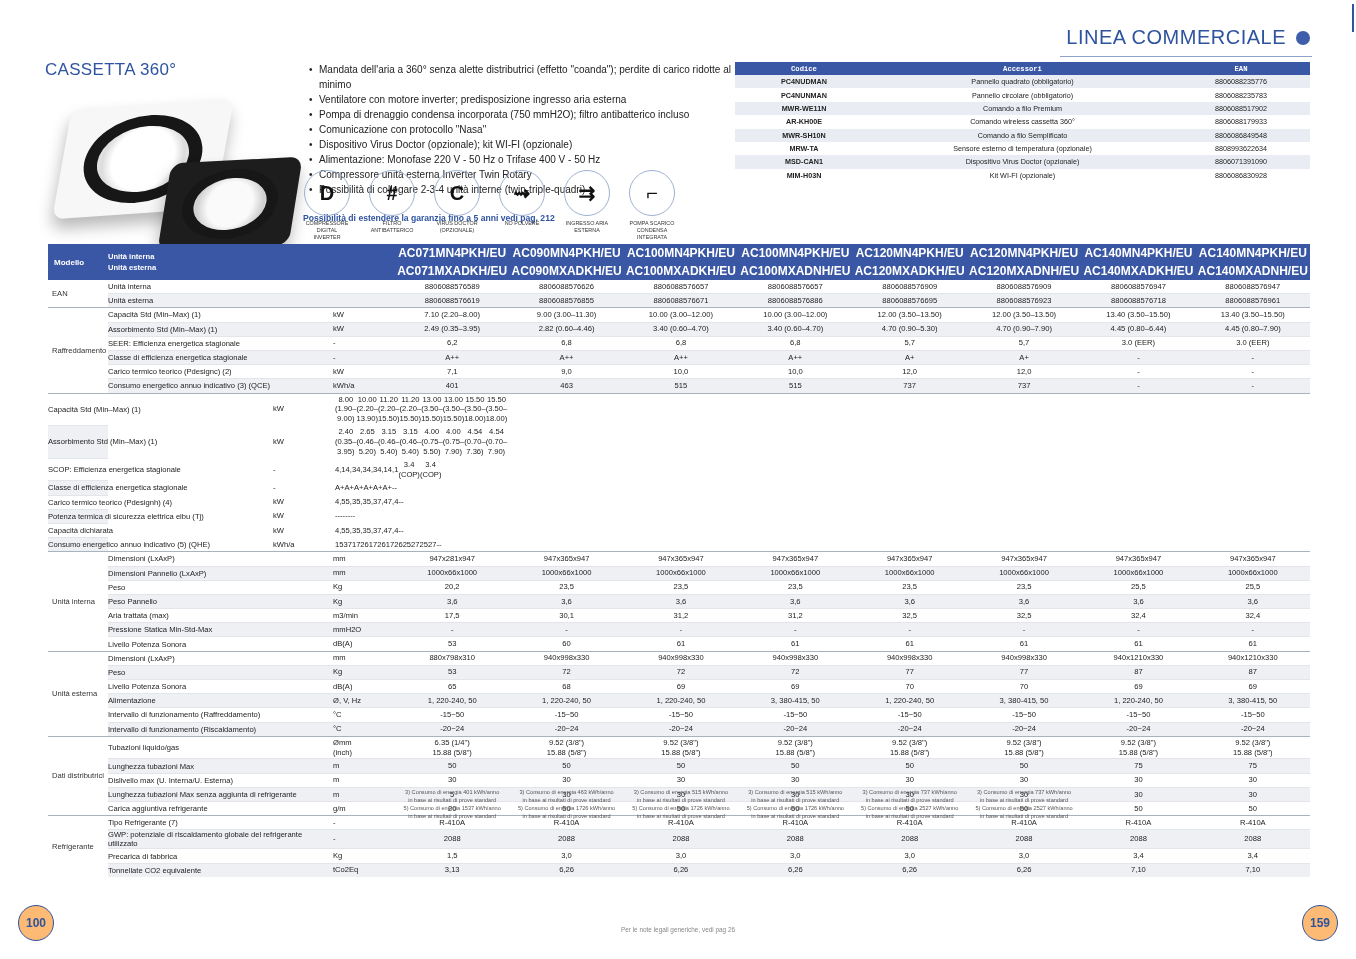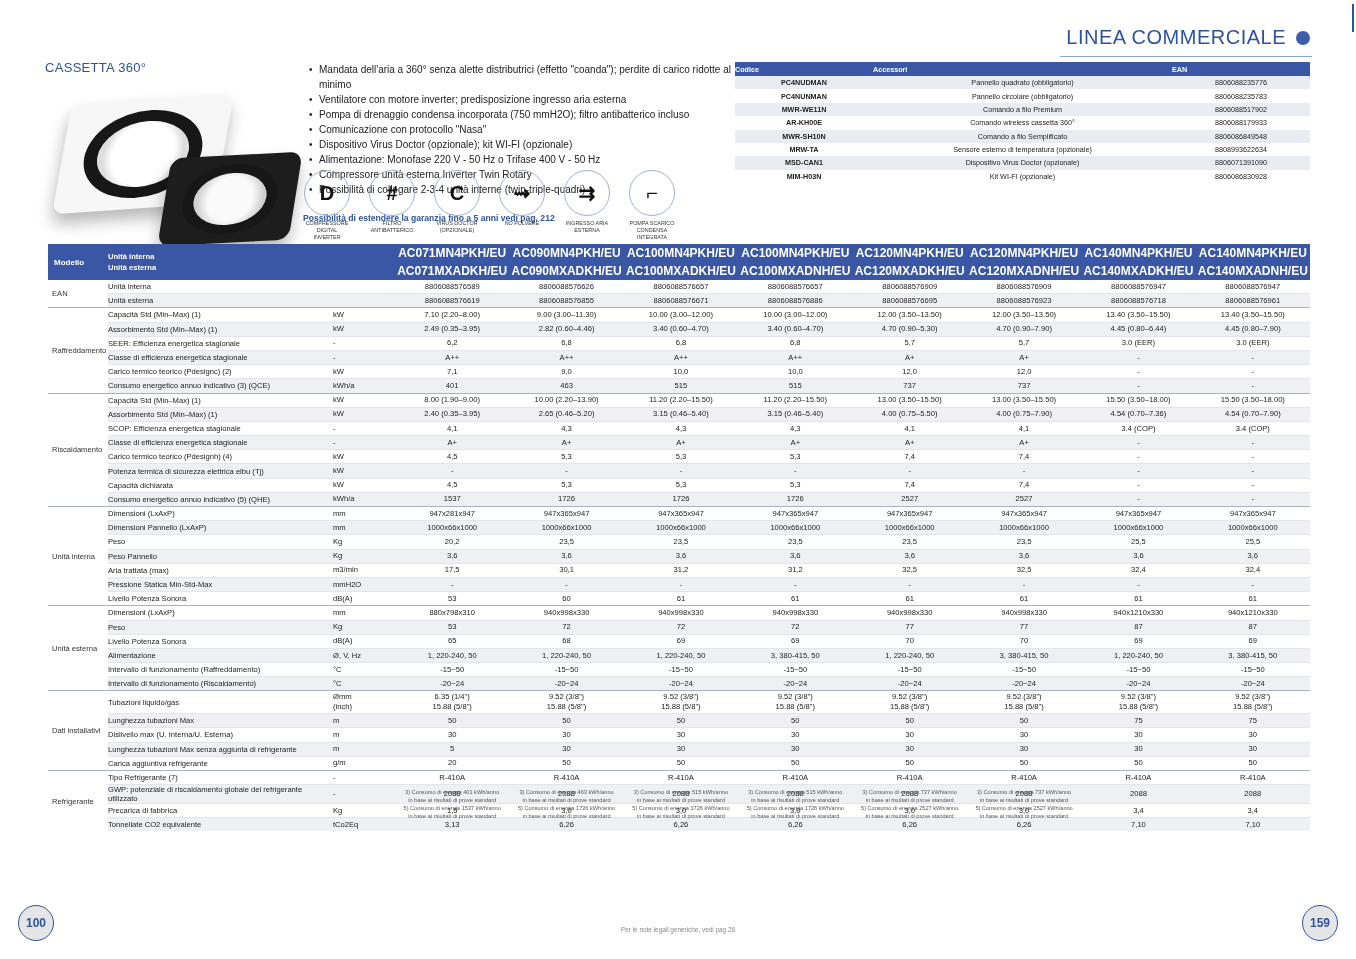--- a/index.html
+++ b/index.html
@@ -9,21 +9,21 @@
   }
   
   .masthead{position:absolute;top:26px;right:46px;text-align:right;margin-left:20px;}
   .masthead .title{font-size:20px;letter-spacing:.5px;color:#2e539f;font-weight:400;display:inline-block;vertical-align:middle;}
   .masthead .dot{display:inline-block;width:14px;height:14px;border-radius:50%;background:#3f5eaa;margin-left:10px;vertical-align:middle;}
   .mast-rule{position:absolute;top:56px;right:44px;width:252px;height:1px;background:#8fa3c8;}
   .edge-mark{position:absolute;right:2px;top:4px;width:2px;height:28px;background:#2e539f;}
 
   
   .product-block{position:absolute;left:45px;top:60px;width:255px;}
-  .product-name{font-size:13px;color:#2e539f;font-weight:400;letter-spacing:.3px;margin:0 0 14px 0;}
+  .product-name{font-size:17px;color:#2e539f;font-weight:400;letter-spacing:.3px;margin:0 0 14px 0;}
   .product-image{position:relative;height:160px;}
   .cassette{position:absolute;background:#f7f7f7;border-radius:12px;box-shadow:0 10px 16px rgba(0,0,0,.28);}
   .cas1{left:18px;top:10px;width:160px;height:110px;transform:skewX(-14deg) rotate(-4deg);}
   .cas2{left:120px;top:66px;width:130px;height:88px;background:#1d1d1d;transform:skewX(-12deg) rotate(-3deg);}
   .cassette .ring{position:absolute;left:14%;right:14%;top:10%;bottom:10%;border-radius:50%;background:#171717;}
   .cassette .grille{position:absolute;left:22%;right:22%;top:20%;bottom:20%;border-radius:50%;
     background:radial-gradient(circle,#ffffff 0 55%,#dcdcdc 72%,#f2f2f2 100%);
     background-blend-mode:multiply;}
   .cas2 .grille{background:radial-gradient(circle,#fafafa 0 50%,#cfcfcf 75%,#ececec 100%);}
 
@@ -38,21 +38,21 @@
   .icons-row{position:absolute;left:303px;top:170px;display:flex;gap:17px;}
   .feature{width:48px;text-align:center;}
   .feature .circle{width:44px;height:44px;border:1px solid #9fb0cf;border-radius:50%;margin:0 auto;
     display:flex;align-items:center;justify-content:center;font-size:20px;font-weight:bold;color:#111;}
   .feature .circle span{line-height:1;}
   .feature .flabel{margin-top:4px;font-size:5.4px;line-height:1.3;color:#333;text-transform:uppercase;white-space:pre-line;}
 
   
   .accessories{position:absolute;left:735px;top:62px;width:575px;border-collapse:collapse;font-size:7.2px;}
   .accessories .ahead{display:grid;grid-template-columns:24% 52% 24%;background:#3a57a5;color:#fff;font-weight:bold;}
-  .accessories .ahead div{padding:2.5px 0;text-align:left;}
+  .accessories .ahead div{padding:2.5px 0;text-align:center;font-family:Liberation Mono, monospace;}
   .accessories .arow{display:grid;grid-template-columns:24% 52% 24%;}
   .accessories .arow:nth-child(odd){background:#e9edf3;}
   .accessories .arow div{padding:2.2px 0;text-align:center;color:#222;}
   .accessories .arow .acode{font-weight:bold;}
 
   
   .spec{position:absolute;left:48px;top:244px;width:1262px;font-size:7.6px;}
   .spec-header{display:grid;grid-template-columns:60px 225px 62px repeat(8,1fr);
     background:#3a57a5;color:#fff;font-weight:bold;align-items:center;min-height:30px;}
   .spec-header .hmodello{padding-left:6px;font-size:8px;}
@@ -67,21 +67,21 @@
   .srow .rlabel{color:#222;padding-right:4px;}
   .srow .runit{color:#222;white-space:pre-line;line-height:1.3;}
   .srow .rval{text-align:center;color:#222;white-space:pre-line;line-height:1.3;padding:1px 0;}
 
   
   .footnotes{position:absolute;left:395px;top:788px;width:915px;display:grid;grid-template-columns:repeat(8,1fr);}
   .fnote{font-size:5.6px;line-height:1.45;color:#555;text-align:center;}
 
   
   .page-badge{position:absolute;bottom:18px;width:34px;height:34px;border:1px solid #2e539f;border-radius:50%;
-    display:flex;align-items:center;justify-content:center;color:#2e539f;font-weight:bold;font-size:12px;background:#e5e5e5;}
+    display:flex;align-items:center;justify-content:center;color:#2e539f;font-weight:bold;font-size:12px;background:#fdba74;}
   .badge-left{left:18px;}
   .badge-right{right:18px;}
   .footer-note{position:absolute;bottom:26px;left:0;right:0;text-align:center;font-size:6.4px;color:#888;}
 </style>
 </head>
 <body>
 
 <div class="masthead">
   <span class="title">LINEA COMMERCIALE</span><span class="dot"></span>
 </div>
@@ -336,21 +336,20 @@
             <div class="rval">515</div>
             <div class="rval">515</div>
             <div class="rval">737</div>
             <div class="rval">737</div>
             <div class="rval">-</div>
             <div class="rval">-</div>
           </div>
         </div>
       </div>
       <div class="sec">
-        <div class="sec-name">Riscaldamento</div>
         <div>
           <div class="srow">
             <div class="rlabel">Capacità Std (Min–Max) (1)</div>
             <div class="runit">kW</div>
             <div class="rval">8.00 (1.90–9.00)</div>
             <div class="rval">10.00 (2.20–13.90)</div>
             <div class="rval">11.20 (2.20–15.50)</div>
             <div class="rval">11.20 (2.20–15.50)</div>
             <div class="rval">13.00 (3.50–15.50)</div>
             <div class="rval">13.00 (3.50–15.50)</div>
@@ -603,21 +602,21 @@
             <div class="rval">-20~24</div>
             <div class="rval">-20~24</div>
             <div class="rval">-20~24</div>
             <div class="rval">-20~24</div>
             <div class="rval">-20~24</div>
             <div class="rval">-20~24</div>
           </div>
         </div>
       </div>
       <div class="sec">
-        <div class="sec-name">Dati installativi</div>
+        <div class="sec-name">Dati distributrici</div>
         <div>
           <div class="srow">
             <div class="rlabel">Tubazioni liquido/gas</div>
             <div class="runit">Ømm
 (inch)</div>
             <div class="rval">6.35 (1/4")
 15.88 (5/8")</div>
             <div class="rval">9.52 (3/8")
 15.88 (5/8")</div>
             <div class="rval">9.52 (3/8")

